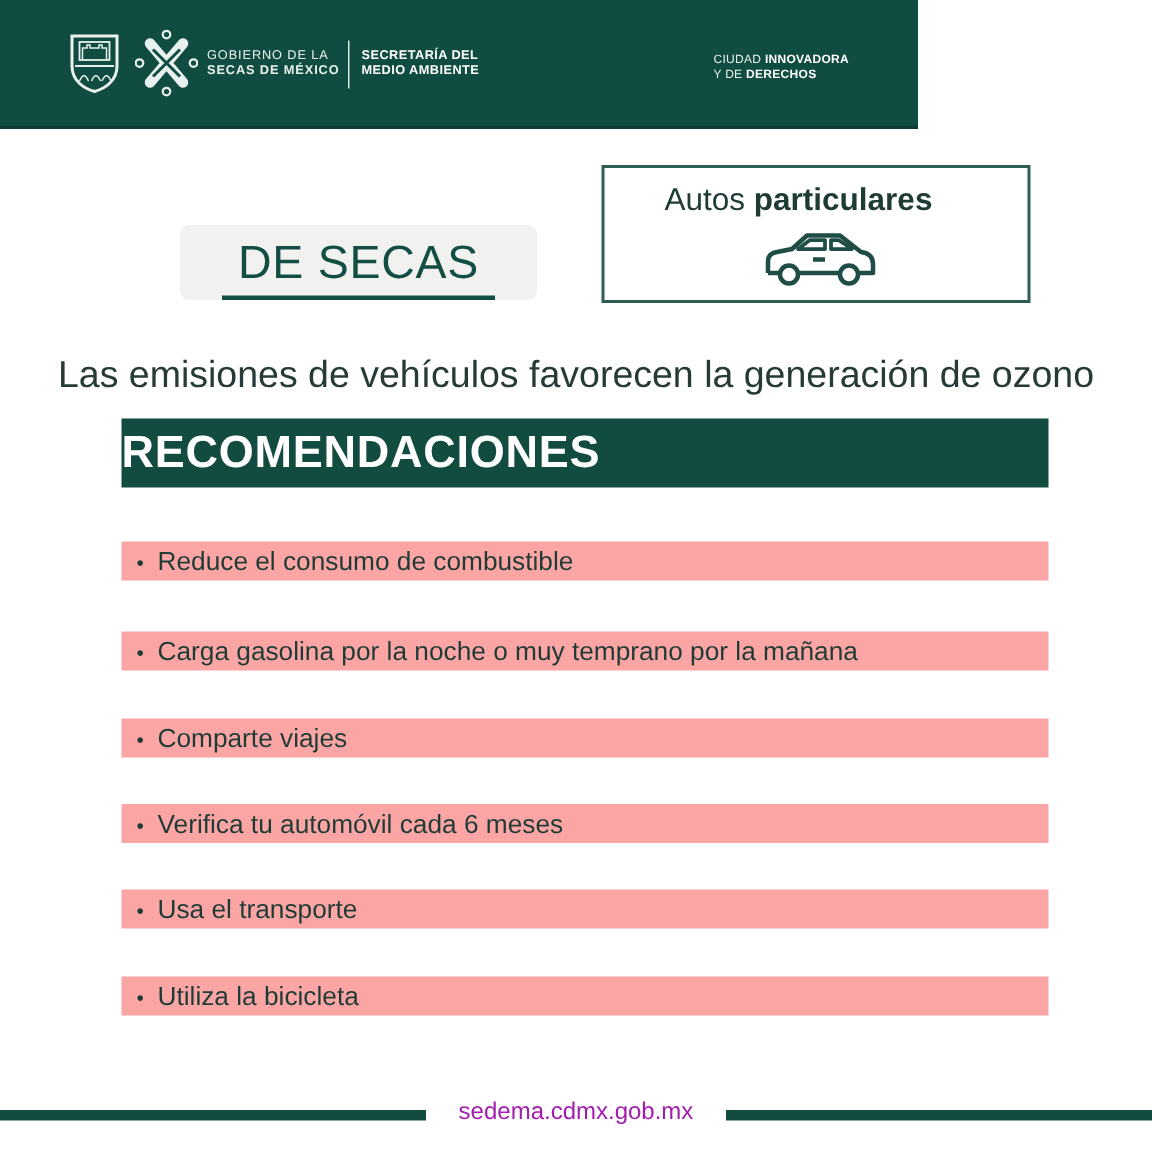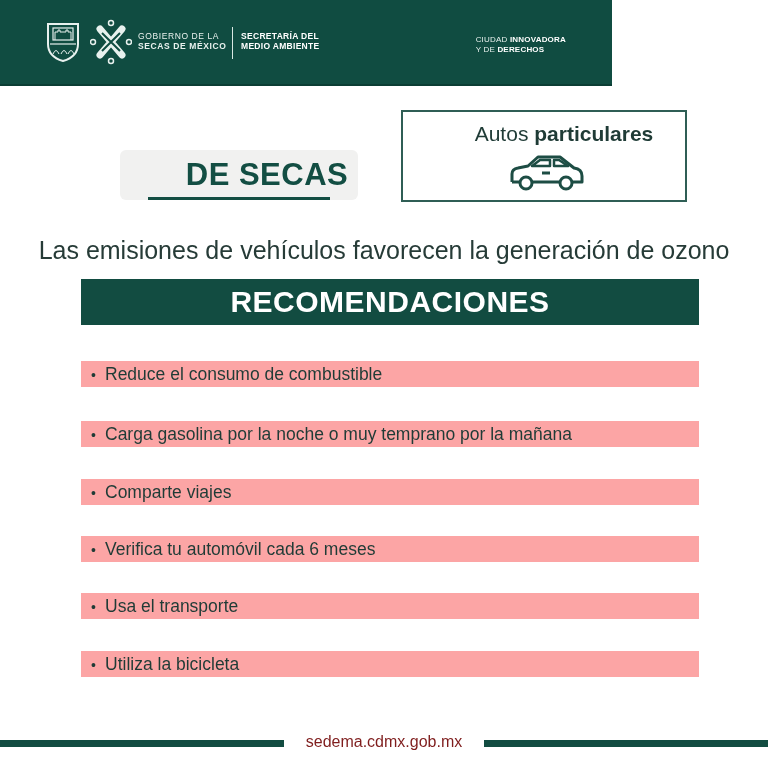--- a/index.html
+++ b/index.html
@@ -37,63 +37,63 @@
   .title-line1 {
     position: absolute; left: 0; top: 0; width: 238px; text-align: center;
     font-size: 31px; font-weight: bold; color: #134e43; letter-spacing: 0.5px;
   }
   .title-bg {
     position: absolute; left: 0; top: 40px; width: 238px; height: 50px;
     background: #f1f1f0; border-radius: 6px;
   }
   .title-line2 {
     position: absolute; left: 0; top: 47px; width: 238px; text-align: center;
-    font-size: 31px; font-weight: bold; color: #134e43; letter-spacing: 0.5px; margin-left: 28px;
+    font-size: 31px; font-weight: normal; color: #134e43; letter-spacing: 0.5px;
   }
   .title-underline {
     position: absolute; left: 28px; top: 87px; width: 182px; height: 3px; background: #134e43;
   }
 
   .autos-box {
     position: absolute; left: 401px; top: 110px; width: 286px; height: 92px;
     border: 2px solid #2f5e55; background: #ffffff;
   }
   .autos-label {
-    position: absolute; left: 0; top: 10px; width: 100%; text-align: center;
+    position: absolute; left: 0; top: 10px; width: 100%; text-align: left;
     font-size: 21px; color: #1f3b36; padding-left: 40px;
   }
   .autos-label b { font-weight: bold; }
   .car-icon { position: absolute; left: 103px; top: 40px; width: 80px; height: 40px; }
 
   .subtitle {
     position: absolute; left: 0; top: 236px; width: 768px; text-align: center;
     font-size: 25px; color: #263b37;
   }
 
   .reco-banner {
     position: absolute; left: 81px; top: 279px; width: 618px; height: 46px;
-    background: #124c41; color: #ffffff; text-align: center;
+    background: #124c41; color: #ffffff; 
     font-size: 30px; font-weight: bold; line-height: 46px; letter-spacing: 0.5px;
   }
 
   .reco-row {
     position: absolute; left: 81px; width: 618px; height: 26px; background: #fca5a5;
     font-size: 17.5px; line-height: 26px; color: #1f3b36; padding-left: 10px;
   }
   .reco-row .bullet { display: inline-block; width: 14px; font-size: 14px; }
 
   .footer-line-left {
     position: absolute; left: 0; top: 740px; width: 284px; height: 7px; background: #124c41;
   }
   .footer-line-right {
     position: absolute; left: 484px; top: 740px; width: 284px; height: 7px; background: #124c41;
   }
   .footer-url {
     position: absolute; left: 284px; top: 733px; width: 200px; text-align: center;
-    font-size: 16px; color: #7f1d1d;
+    font-size: 16px; color: #a21caf;
   }
 </style>
 </head>
 <body>
 
 <div class="header">
   <svg class="shield" viewBox="0 0 34 40">
     <path d="M2 2 H32 V22 C32 32 24 37 17 39 C10 37 2 32 2 22 Z" fill="none" stroke="#e8f1ee" stroke-width="2"></path>
     <rect x="7" y="6" width="20" height="12" fill="none" stroke="#e8f1ee" stroke-width="1.2"></rect>
     <path d="M9 18 V10 H12 V8 H14 V10 H20 V8 H22 V10 H25 V18" fill="none" stroke="#e8f1ee" stroke-width="1"></path>

